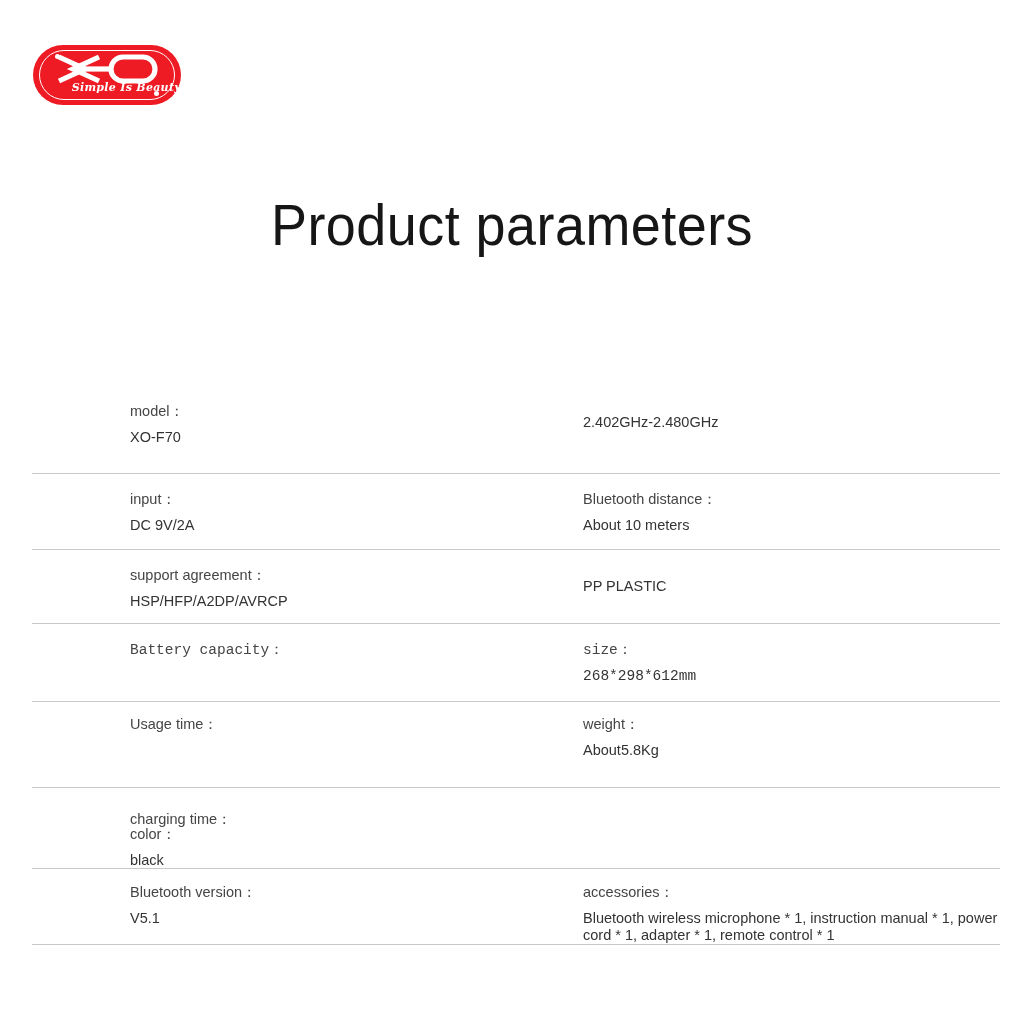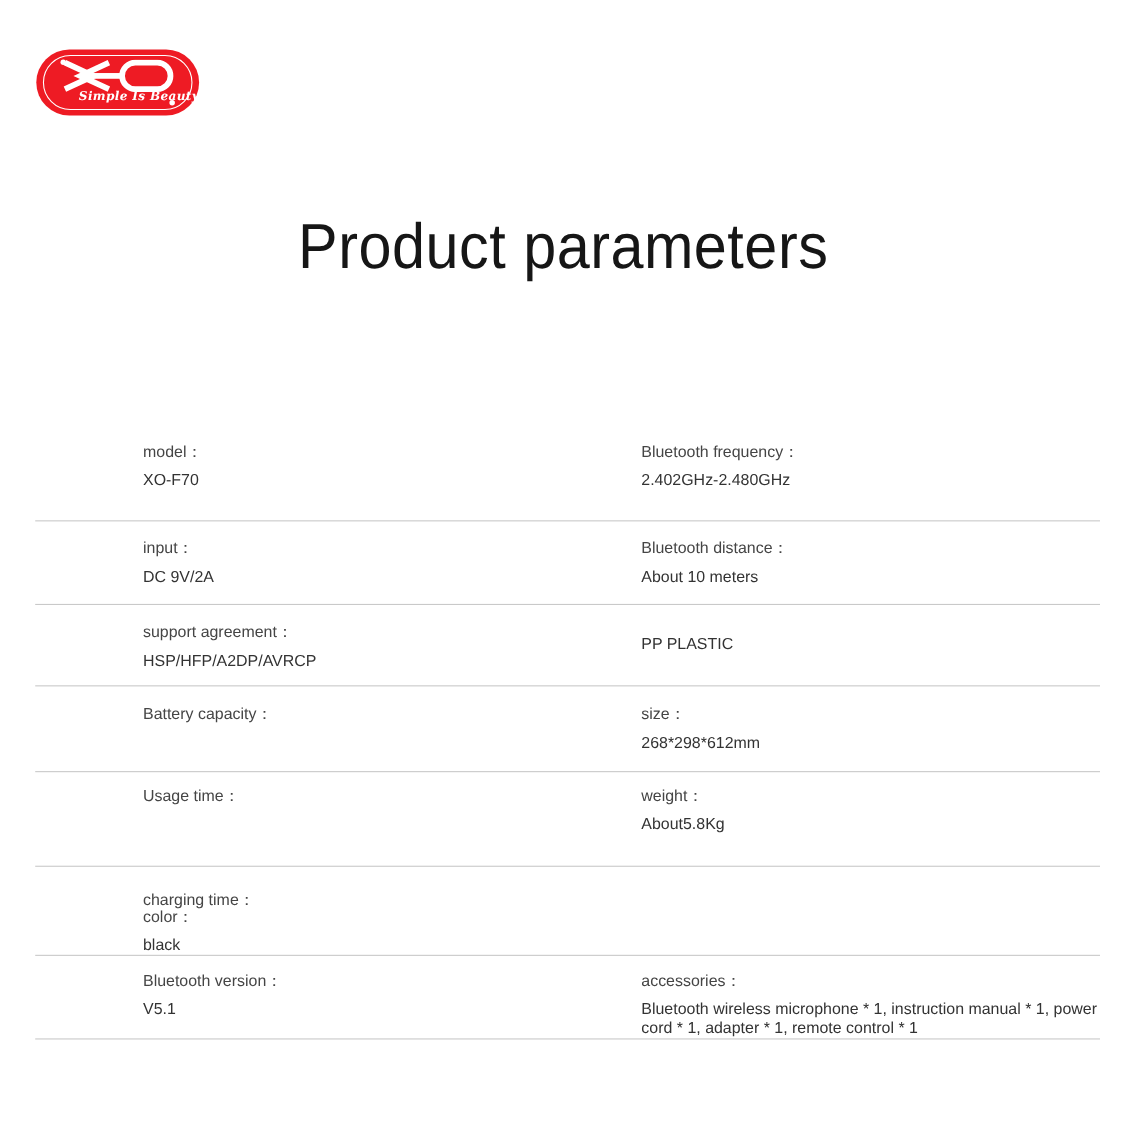--- a/index.html
+++ b/index.html
@@ -159,21 +159,20 @@
 <div id="page-title">Product  parameters</div>
 
 <div id="spec-table">
 
   <div class="spec-row" style="top:0px;">
     <div class="cell left">
       <div class="cell-label">model：</div>
       <div class="cell-value">XO-F70</div>
     </div>
     <div class="cell right">
-      <div class="cell-label">Bluetooth frequency：</div>
       <div class="cell-value">2.402GHz-2.480GHz</div>
     </div>
   </div>
   <div class="spec-divider" style="top:69px;"></div>
 
   <div class="spec-row" style="top:88px;">
     <div class="cell left">
       <div class="cell-label">input：</div>
       <div class="cell-value">DC 9V/2A</div>
     </div>
@@ -188,21 +187,21 @@
     <div class="cell left">
       <div class="cell-label">support agreement：</div>
       <div class="cell-value">HSP/HFP/A2DP/AVRCP</div>
     </div>
     <div class="cell right">
       <div class="cell-value">PP PLASTIC</div>
     </div>
   </div>
   <div class="spec-divider" style="top:219px;"></div>
 
-  <div class="spec-row" style="top:239px;">
+  <div class="spec-row" style="top:239px;font-family:Liberation Mono, monospace;">
     <div class="cell left">
       <div class="cell-label">Battery capacity：</div>
     </div>
     <div class="cell right">
       <div class="cell-label">size：</div>
       <div class="cell-value">268*298*612mm</div>
     </div>
   </div>
   <div class="spec-divider" style="top:297px;"></div>
 

